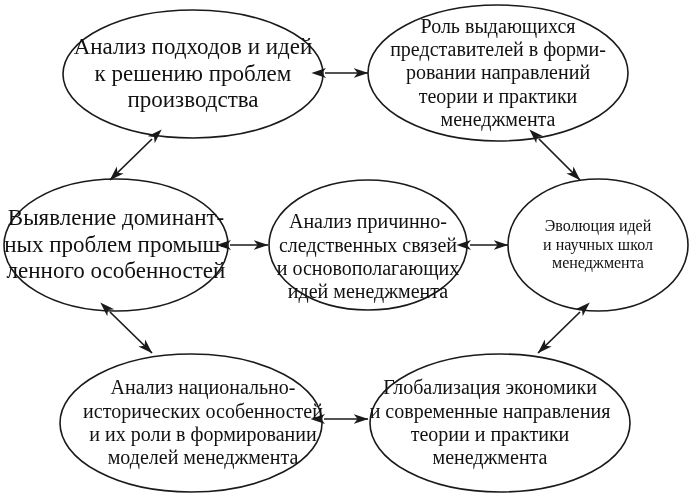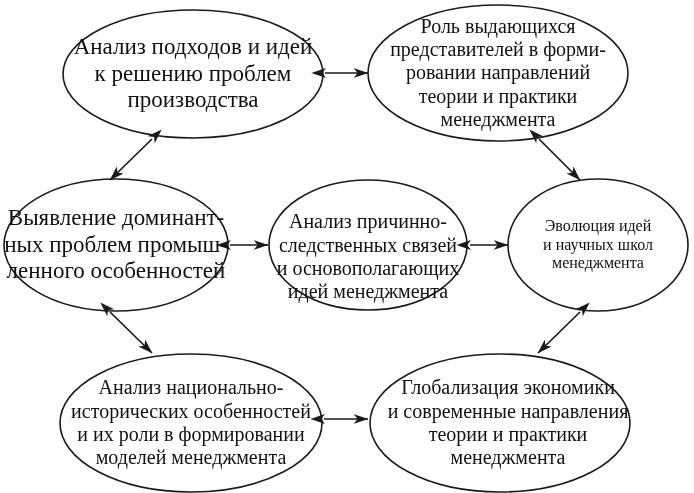--- a/index.html
+++ b/index.html
@@ -86,23 +86,23 @@
       <div class="node-label fs17" style="left: 4px; top: 179px; width: 224px; height: 132px;">Выявление доминант-
 ных проблем промыш-
 ленного особенностей</div>
       <div class="node-label fs15" style="left: 269px; top: 192px; width: 198px; height: 130px;">Анализ причинно-
 следственных связей
 и основополагающих
 идей менеджмента</div>
       <div class="node-label fs16" style="left: 508px; top: 179px; width: 180px; height: 132px;">Эволюция идей
 и научных школ
 менеджмента</div>
-      <div class="node-label fs15" style="left: 60px; top: 354px; width: 262px; height: 138px;">Анализ национально-
+      <div class="node-label fs15" style="left: 72px; top: 354px; width: 262px; height: 138px;">Анализ национально-
 исторических особенностей
 и их роли в формировании
 моделей менеджмента</div>
-      <div class="node-label fs15" style="left: 378px; top: 354px; width: 260px; height: 138px;">Глобализация экономики
+      <div class="node-label fs15" style="left: 360px; top: 354px; width: 260px; height: 138px;">Глобализация экономики
 и современные направления
 теории и практики
 менеджмента</div>
     </div>
 
 </div>
 
 </body></html>

